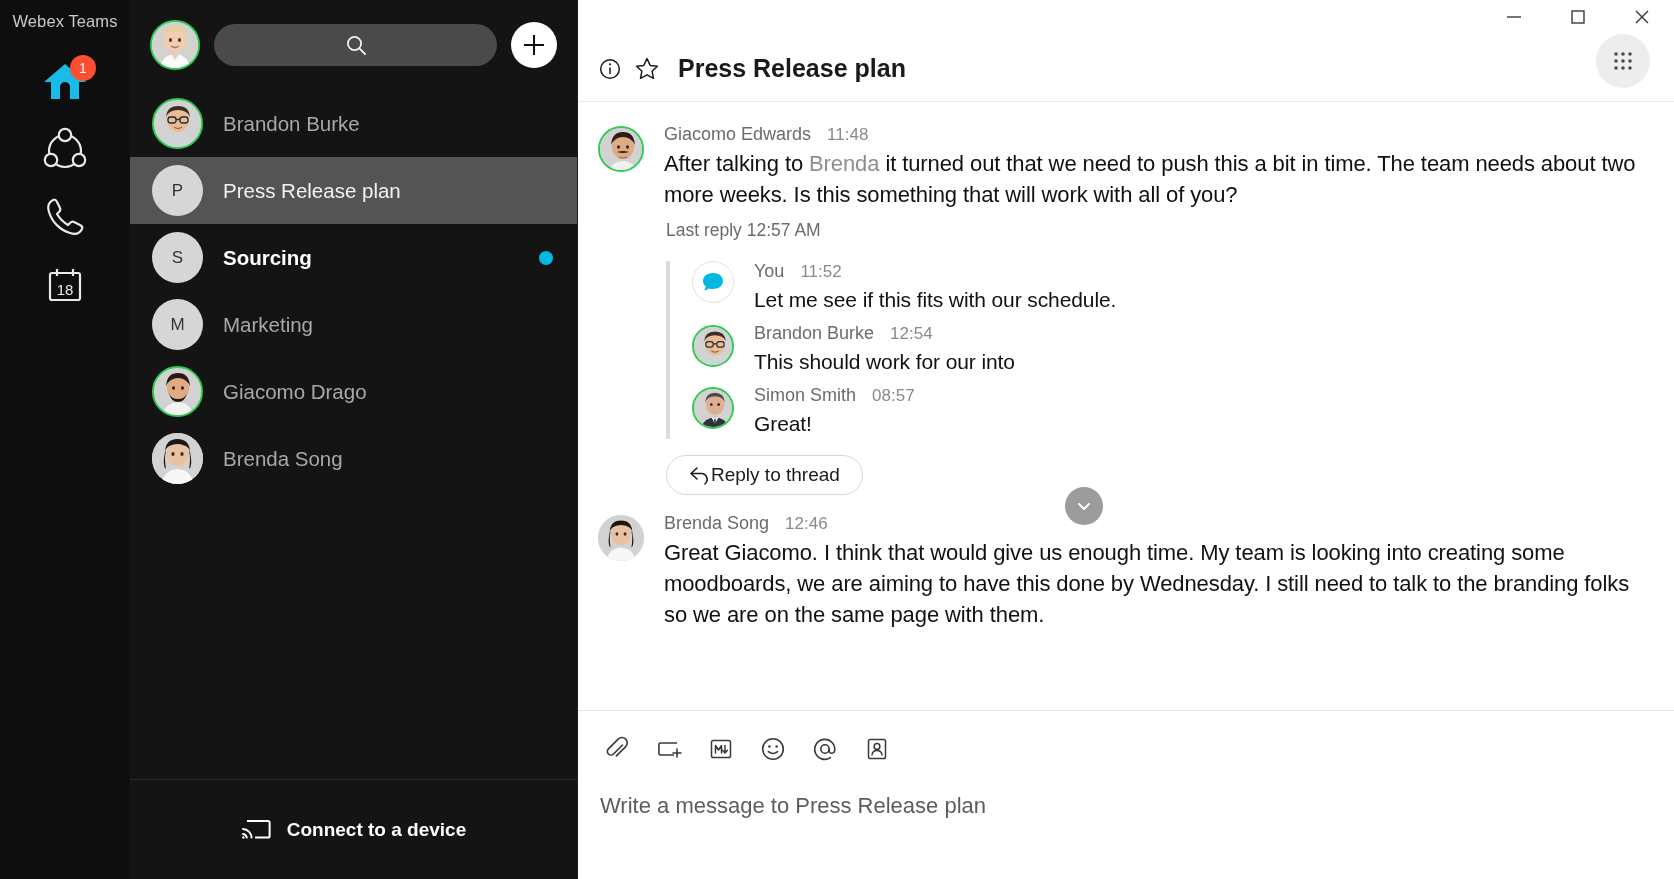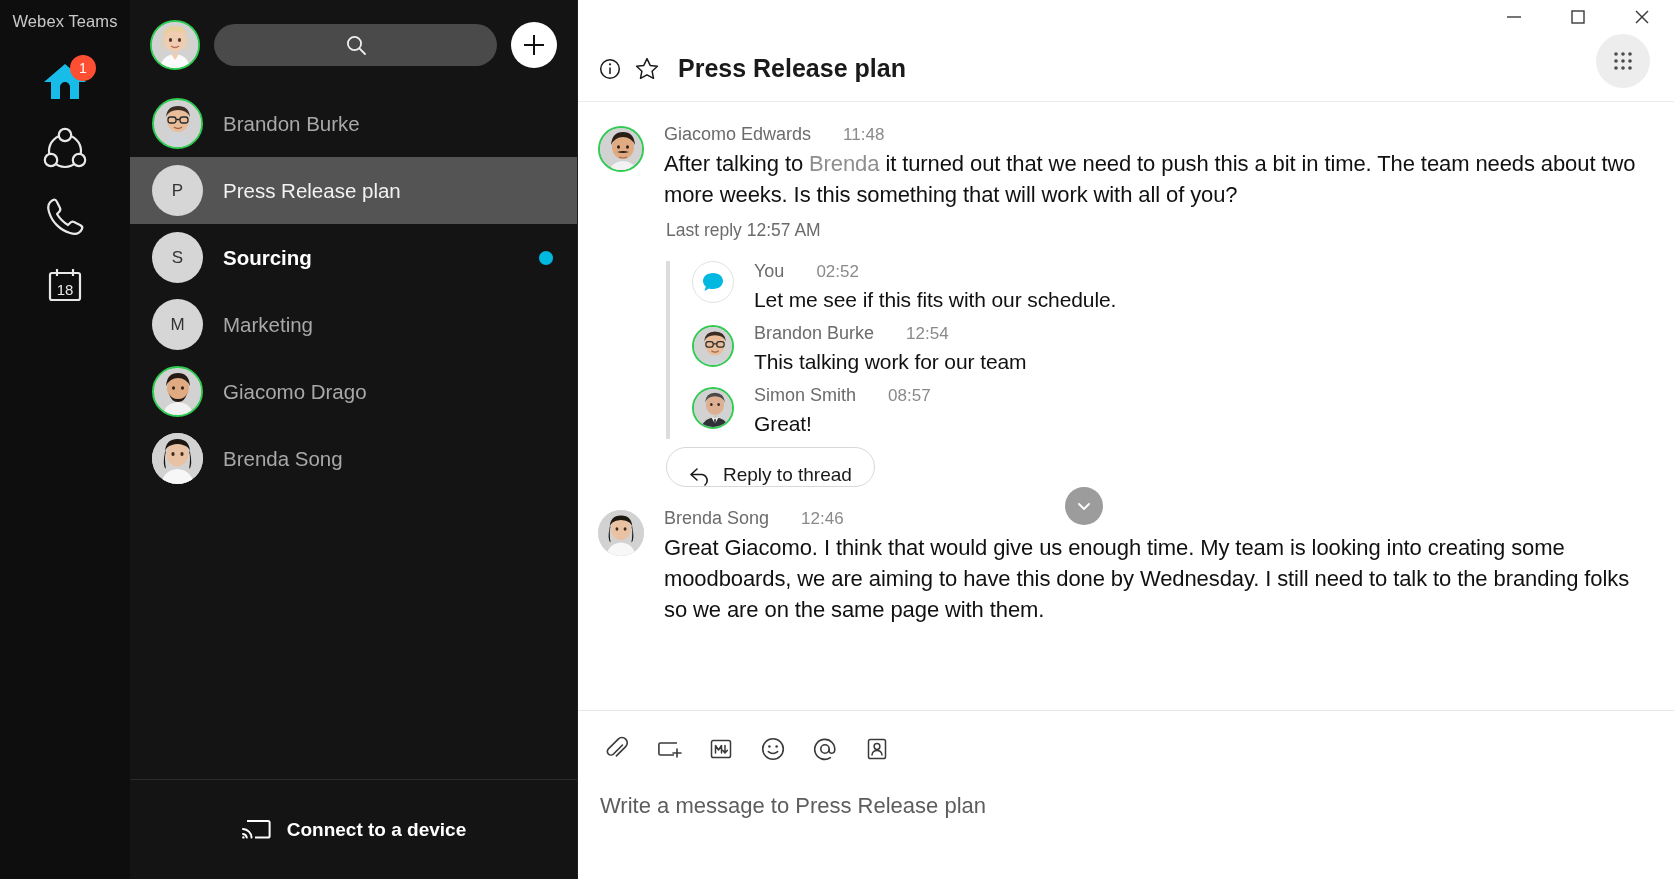--- a/index.html
+++ b/index.html
@@ -202,21 +202,21 @@
     width: 46px; height: 46px;
     border-radius: 50%;
     background: #d6d6d6;
     flex: 0 0 46px;
     overflow: hidden;
     margin-top: 2px;
   }
   .msg-av.ring { border: 2px solid #2ecc50; }
   .msg-body { flex: 1 1 auto; min-width: 0; }
   .msg-meta {
-    display: flex; align-items: baseline; gap: 32px;
+    display: flex; align-items: baseline; gap: 16px;
     margin-bottom: 3px;
   }
   .msg-author { font-size: 18px; color: #6b6b6b; }
   .msg-time { font-size: 17px; color: #8a8a8a; }
   .msg-text {
     font-size: 22px;
     color: #111111;
     line-height: 1.42;
     letter-spacing: -.1px;
   }
@@ -237,26 +237,26 @@
   .thread .msg-text { font-size: 21px; }
   .you-bubble {
     width: 42px; height: 42px;
     border-radius: 50%;
     background: #ffffff;
     border: 1.5px solid #e2e2e2;
     display: flex; align-items: center; justify-content: center;
   }
   .reply-btn {
     margin-left: 68px;
+    margin-top: 8px;
     height: 40px;
     border: 1px solid #d8d8d8;
     border-radius: 20px;
     background: #fff;
-    display: inline-flex; align-items: flex-end;
-    gap: 12px;
+    display: inline-flex; align-items: center;
     padding: 0 22px;
     cursor: pointer;
     font-size: 19px;
     color: #1a1a1a;
   }
   .scroll-down {
     position: absolute;
     left: 487px; top: 385px;
     width: 38px; height: 38px;
     border-radius: 50%;
@@ -525,21 +525,21 @@
 
         <div class="msg">
           <div class="you-bubble">
             <svg width="26" height="26" viewBox="0 0 26 26">
               <path d="M13 4 C19 4 23 7.6 23 12 C23 16.4 19 20 13 20 C11.5 20 10.2 19.8 9 19.4 L4.5 22 L5.8 17.6 C4.1 16.2 3 14.2 3 12 C3 7.6 7 4 13 4Z" fill="#00b8e0"></path>
             </svg>
           </div>
           <div class="msg-body">
             <div class="msg-meta">
               <span class="msg-author">You</span>
-              <span class="msg-time">02:52</span>
+              <span class="msg-time">11:52</span>
             </div>
             <div class="msg-text">Let me see if this fits with our schedule.</div>
           </div>
         </div>
 
         <div class="msg">
           <div class="msg-av ring">
             <svg width="42" height="42" viewBox="0 0 46 46">
               <rect width="46" height="46" fill="#d2d2d2"></rect>
               <ellipse cx="23" cy="19" rx="11" ry="12" fill="#e8bd9a"></ellipse>
@@ -549,21 +549,21 @@
               <line x1="21" y1="18.5" x2="25" y2="18.5" stroke="#2a2a2a" stroke-width="1.3"></line>
               <path d="M19 26 Q23 29 27 26" stroke="#a8634e" stroke-width="1.3" fill="none"></path>
               <path d="M8 46 Q10 34 23 33 Q36 34 38 46 Z" fill="#cfd4da"></path>
             </svg>
           </div>
           <div class="msg-body">
             <div class="msg-meta">
               <span class="msg-author">Brandon Burke</span>
               <span class="msg-time">12:54</span>
             </div>
-            <div class="msg-text">This talking work for our team</div>
+            <div class="msg-text">This should work for our into</div>
           </div>
         </div>
 
         <div class="msg">
           <div class="msg-av ring">
             <svg width="42" height="42" viewBox="0 0 46 46">
               <rect width="46" height="46" fill="#d2d2d2"></rect>
               <ellipse cx="23" cy="17" rx="10" ry="11.5" fill="#ddb094"></ellipse>
               <path d="M12 15 Q13 4 23 4 Q33 4 34 15 Q31 8 23 8 Q15 8 12 15Z" fill="#4a4a4a"></path>
               <ellipse cx="19" cy="17" rx="1.4" ry="1.7" fill="#33281f"></ellipse>

